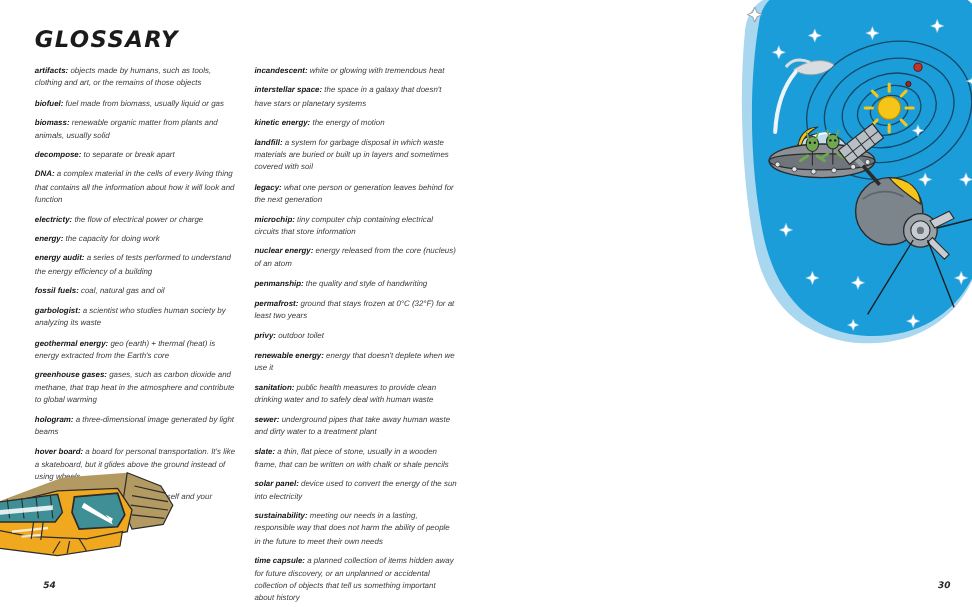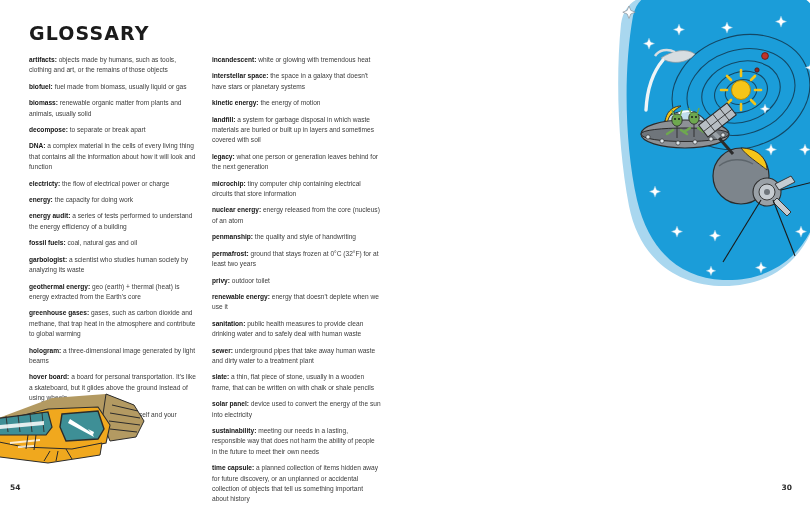--- a/index.html
+++ b/index.html
@@ -2,21 +2,21 @@
 <html><head>
 <meta charset="utf-8">
 <style>
   * { box-sizing: border-box; margin: 0; padding: 0; }
   html, body {
     width: 810px; height: 506px;
     background: #ffffff;
     font-family: "Liberation Sans", sans-serif;
     overflow: hidden;
   }
-  .spread { position: relative; width: 810px; height: 484px; background: #bef264; }
+  .spread { position: relative; width: 810px; height: 484px; background: #bef264; font-style: italic; }
 
   
   .page { position: absolute; top: 0; height: 506px; background: #fff; }
   .page-left  { left: 0;   width: 405px; }
   .page-right { left: 405px; width: 405px; }
 
   
   .section-title {
     font-family: "DejaVu Sans", sans-serif;
     font-weight: 700;
@@ -44,21 +44,21 @@
     text-align: left;
   }
   .gterm b { color: #141414; font-weight: 700; }
 
   
   .folio {
     position: absolute; bottom: 14px;
     font-size: 7.5px; font-weight: 700; color: #2a2a2a;
     font-family: "DejaVu Sans", sans-serif;
   }
-  .folio-left  { left: 10px; }
+  .folio-left  { left: 36px; }
   .folio-right { right: 18px; }
 
   
   .space-art {
     position: absolute; left: 615px; top: -6px;
     width: 205px; height: 296px;
     overflow: visible;
   }
   
   .vehicle-art {

